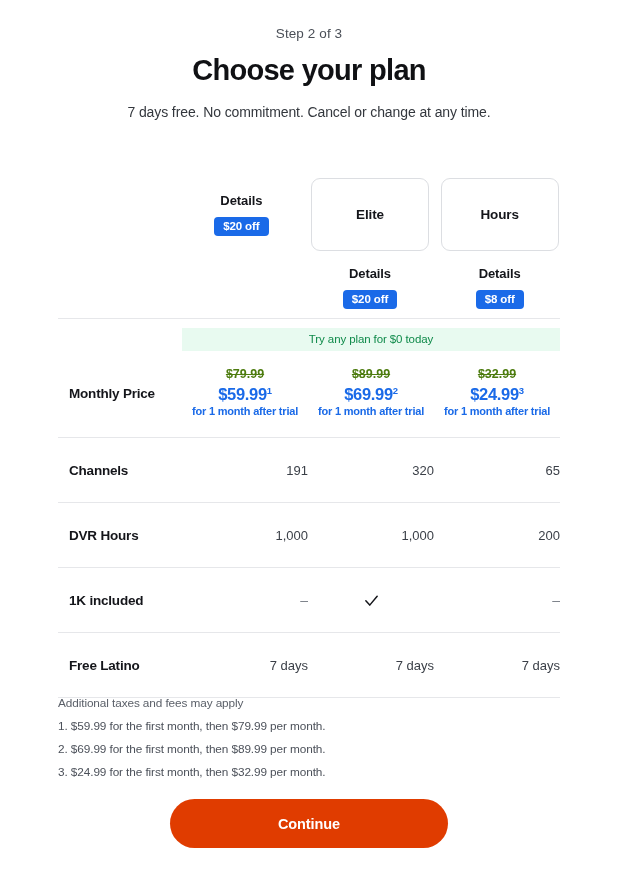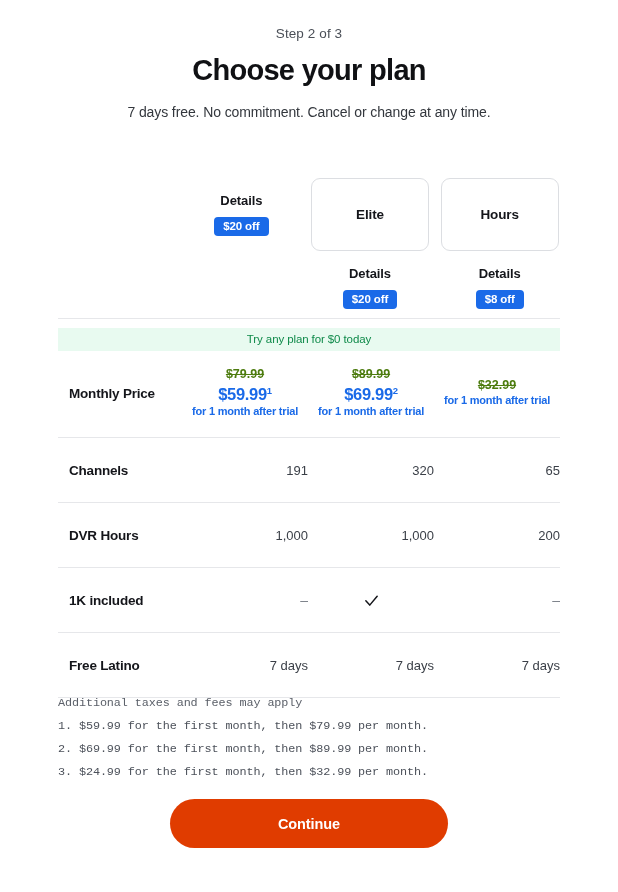--- a/index.html
+++ b/index.html
@@ -135,21 +135,20 @@
   .divider {
     height: 1px;
     background: #e6e7ea;
     width: 100%;
   }
 
   .promo-row {
     display: flex;
     padding-top: 9px;
     padding-bottom: 2px;
-    flex-direction: column;
   }
   .promo-spacer { width: 124px; flex: none; }
   .promo-banner {
     flex: 1;
     background: #e8faf0;
     color: #0f8a4a;
     font-size: 11.5px;
     text-align: center;
     padding: 5px 0 6px;
     letter-spacing: -0.1px;
@@ -214,21 +213,20 @@
     position: absolute;
     left: 58px;
     top: 696px;
     width: 500px;
   }
   .fn {
     font-size: 11.8px;
     color: #4c515a;
     margin-bottom: 9px;
     letter-spacing: -0.1px;
-    font-family: Liberation Mono, monospace;
   }
   .fn:first-child { color: #5b6069; }
 
   
   .continue-wrap {
     position: absolute;
     left: 0;
     top: 799px;
     width: 618px;
     display: flex;
@@ -303,20 +301,21 @@
       </div>
 
       <div class="price-cell">
         <div class="price-old">$89.99</div>
         <div class="price-new"><span>$69.99</span><sup>2</sup></div>
         <div class="price-note">for 1 month after trial</div>
       </div>
 
       <div class="price-cell">
         <div class="price-old">$32.99</div>
+        <div class="price-new"><span>$24.99</span><sup>3</sup></div>
         <div class="price-note">for 1 month after trial</div>
       </div>
     </div>
 
     <div class="divider"></div>
     <div class="trow feat-row">
       <div class="rlabel">Channels</div>
       <div class="rcell">191</div>
       <div class="rcell">320</div>
       <div class="rcell">65</div>

